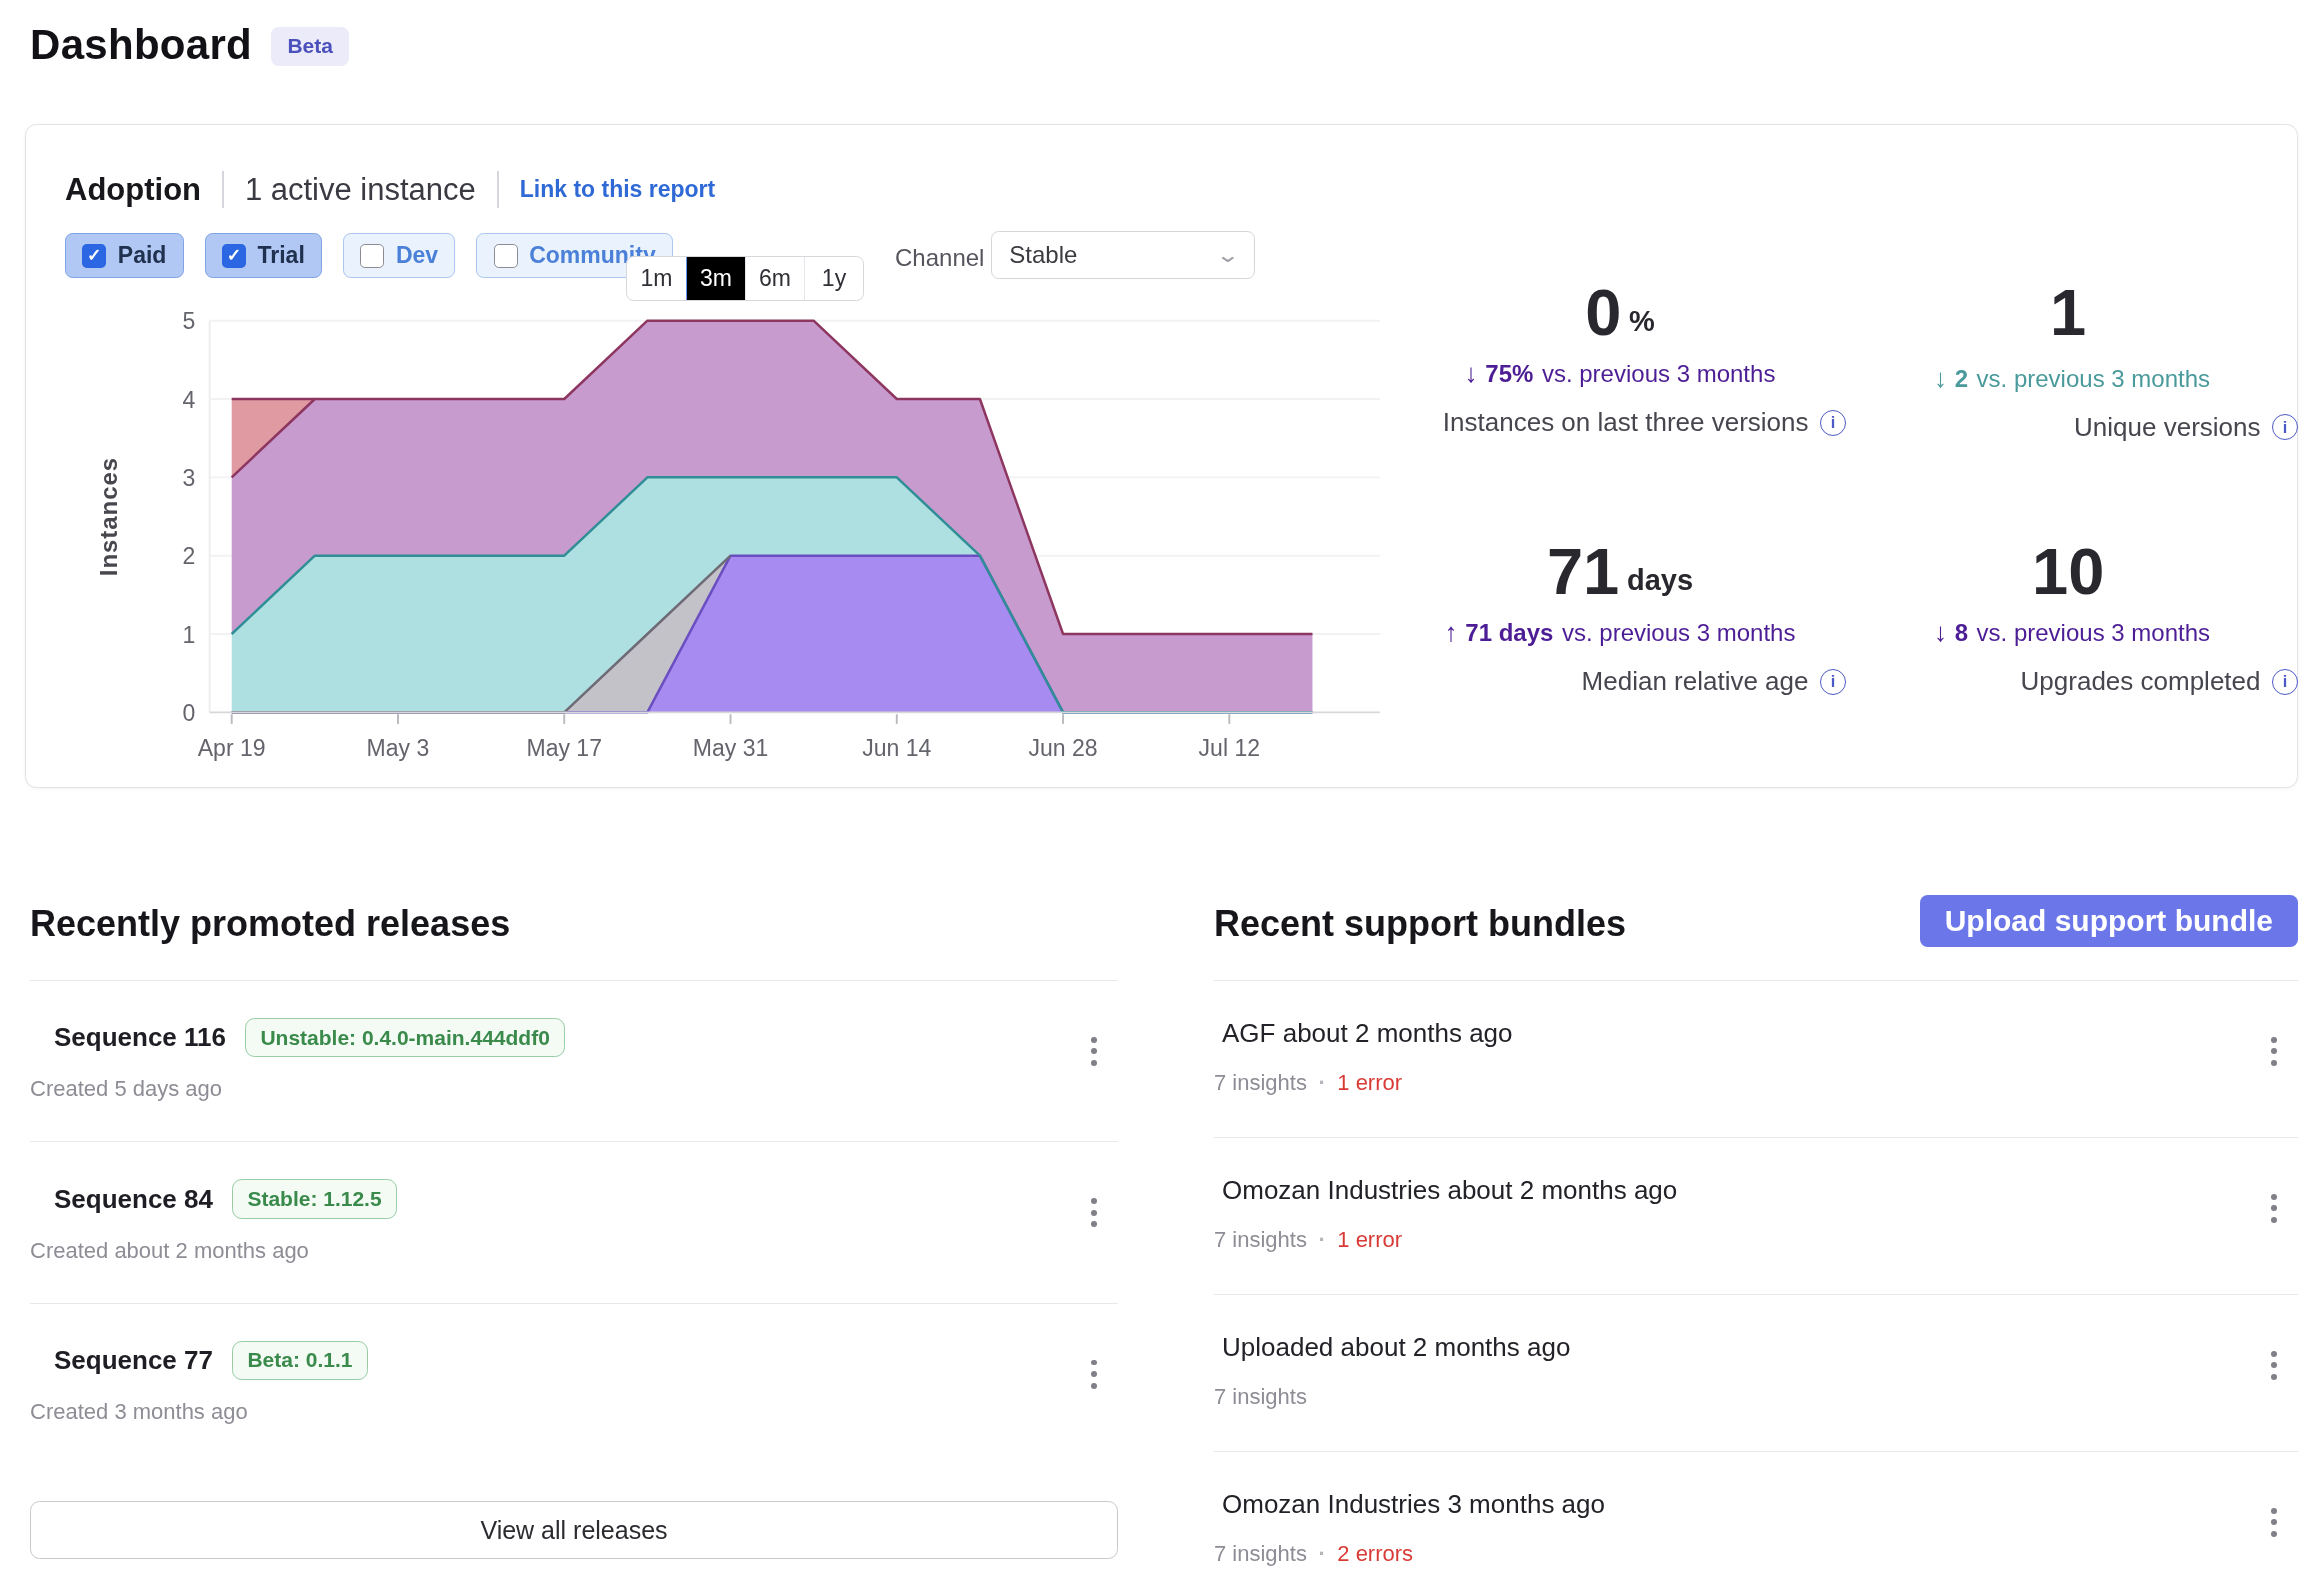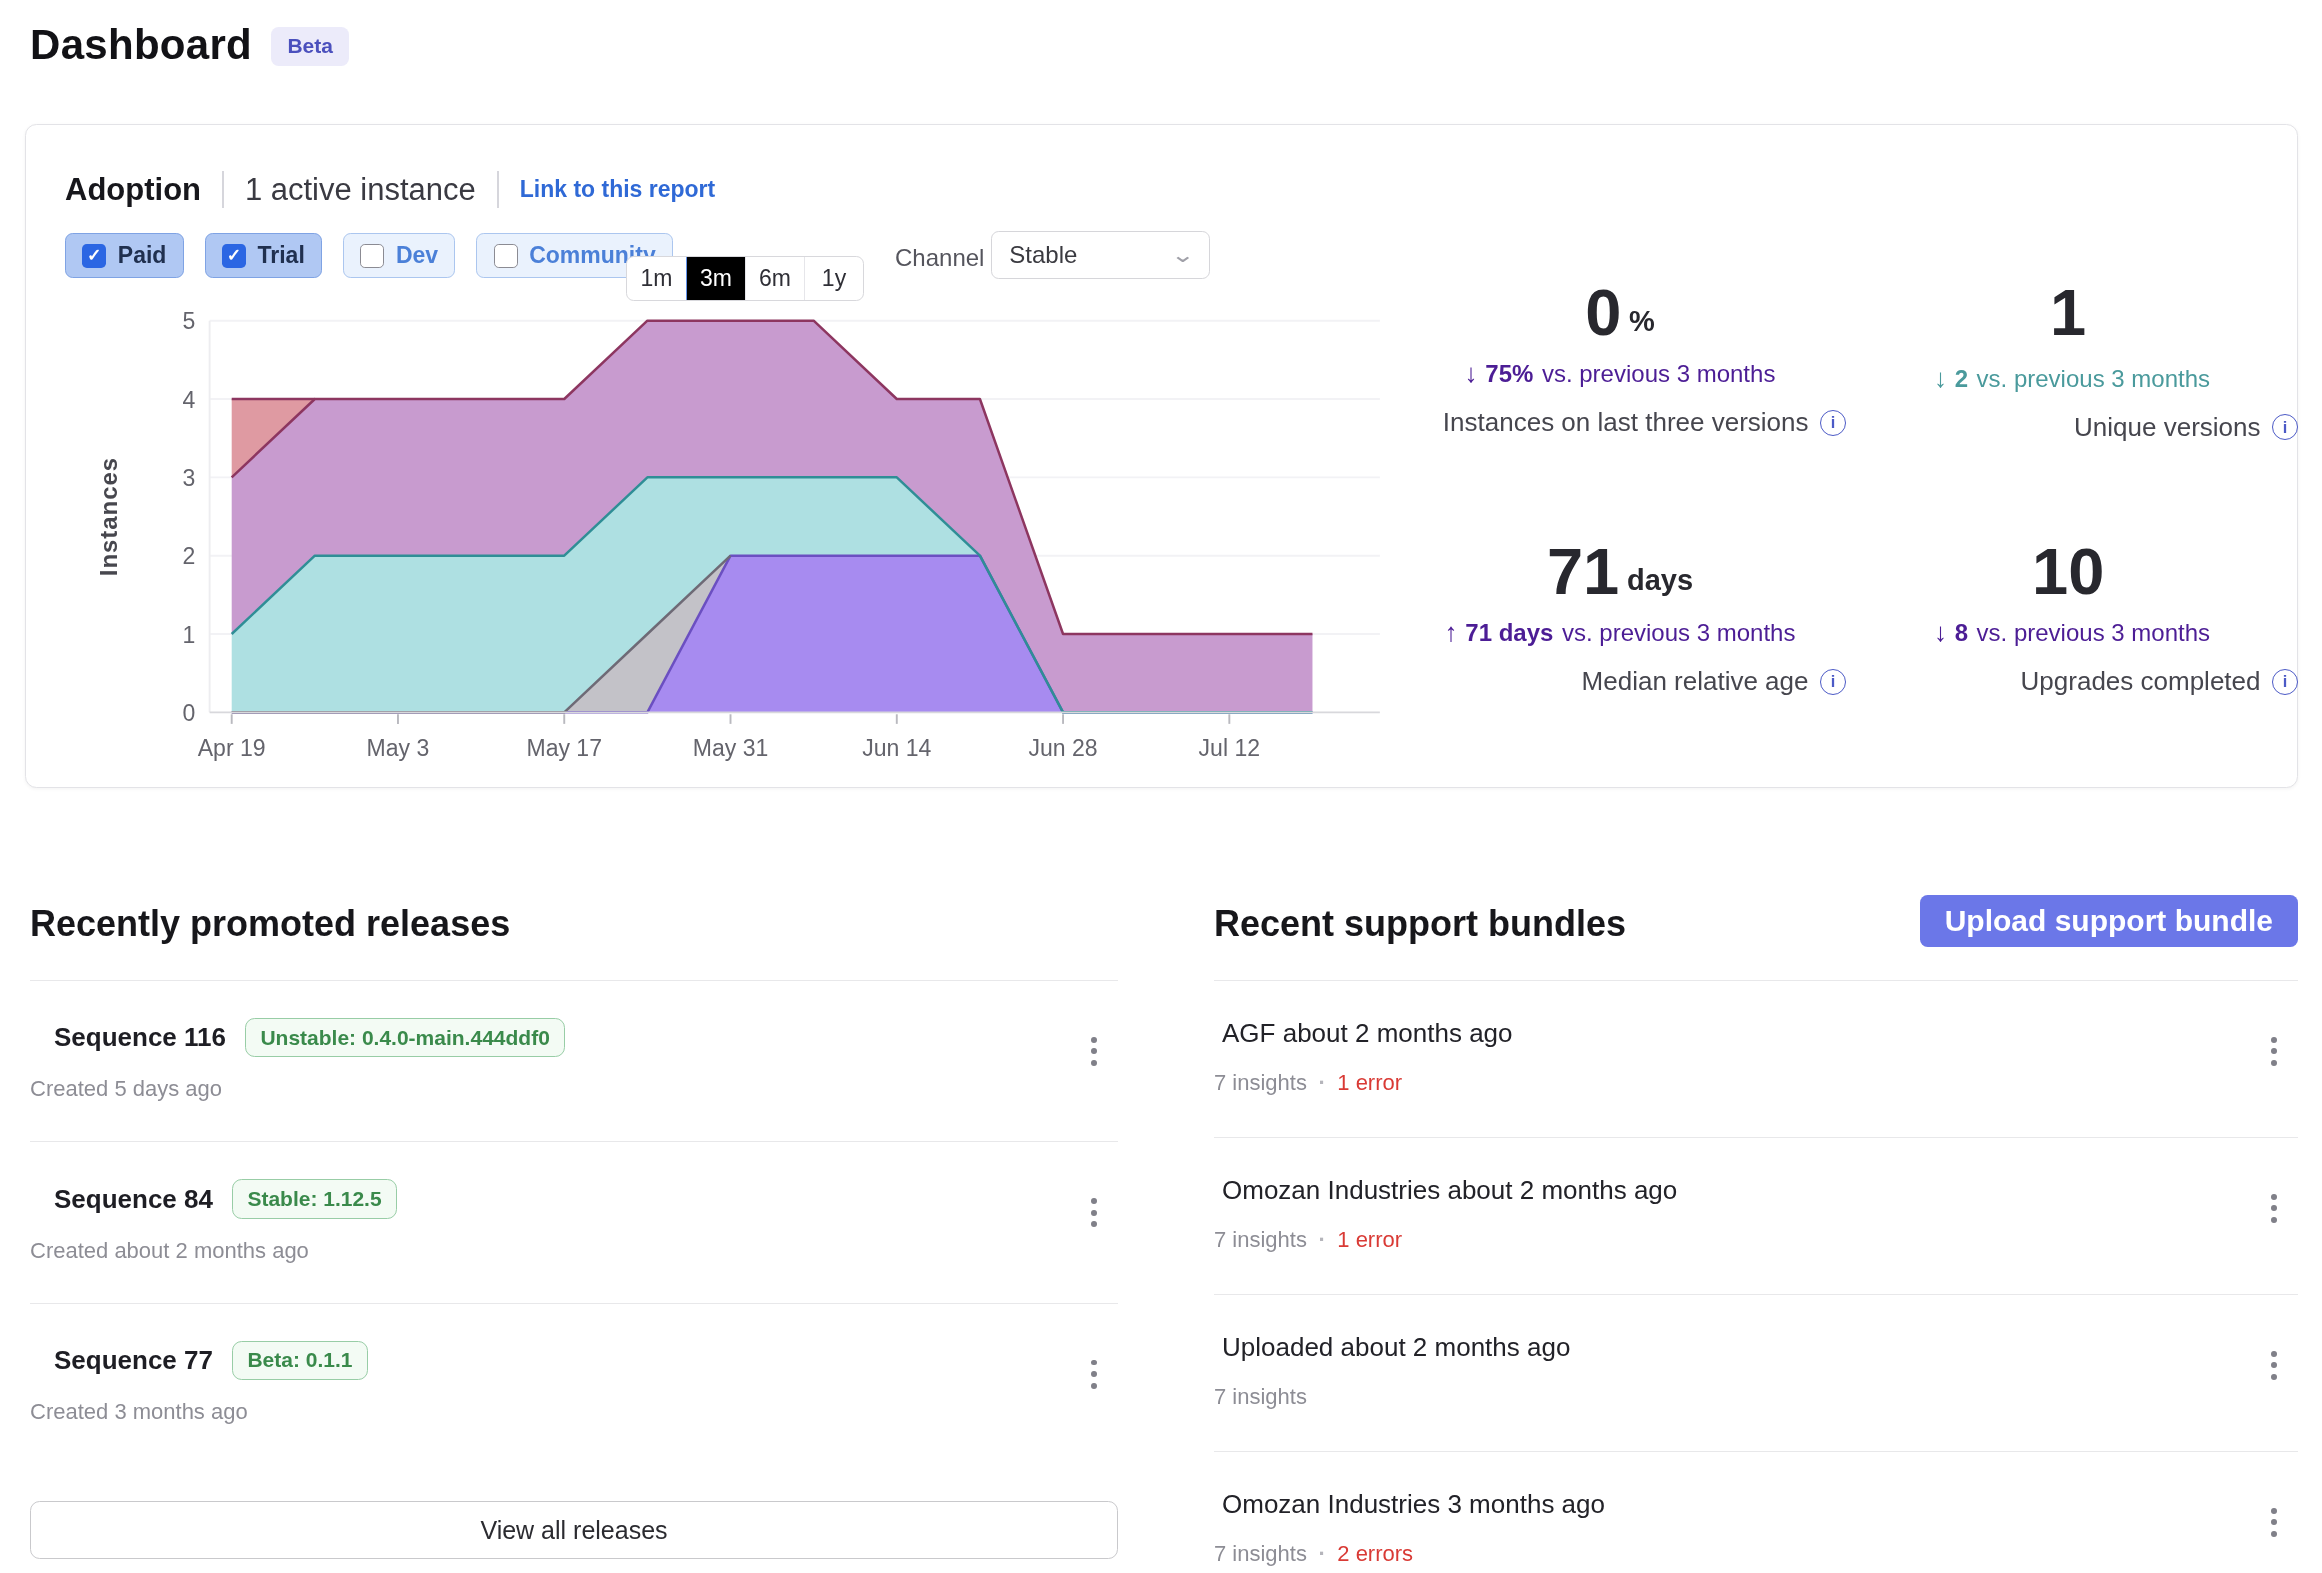--- a/index.html
+++ b/index.html
@@ -34,21 +34,21 @@
 
   
   #range-group { position:absolute; left:600px; top:108px; display:flex; height:45px;
     border:1px solid #d8d8dc; border-radius:7.7px; overflow:hidden; background:#fff;margin-top:23px; }
   .range-item { width:59px; display:flex; align-items:center; justify-content:center;
     font-size:23px; color:#2f2f36; cursor:pointer; border-left:1px solid #e6e6ea; }
   .range-item:first-child { border-left:none; }
   .range-item.selected { background:#000000; color:#fff; border-left-color:#6292ea; }
 
   #channel-label { position:absolute; left:869px; top:119px; font-size:24px; color:#55555d; }
-  #channel-select { position:absolute; left:965px; top:106px; width:219px; height:48px;
+  #channel-select { position:absolute; left:965px; top:106px; width:264px; height:48px;
     border:1px solid #d6d6da; border-radius:7.7px; background:#fff; display:flex; align-items:center;
     justify-content:space-between; padding:0 17.3px; font-size:24px; color:#3a3a40; cursor:pointer; }
   #channel-chevron { color:#a0a0a8; font-size:21px; transform:scaleX(1.4); }
 
   
   #chart-svg { position:absolute; left:61px; top:164px; }
   #chart-svg text { font-family:"Liberation Sans", sans-serif; }
 
   
   #stats-grid { position:absolute; left:1368px; top:135px; width:903px;

